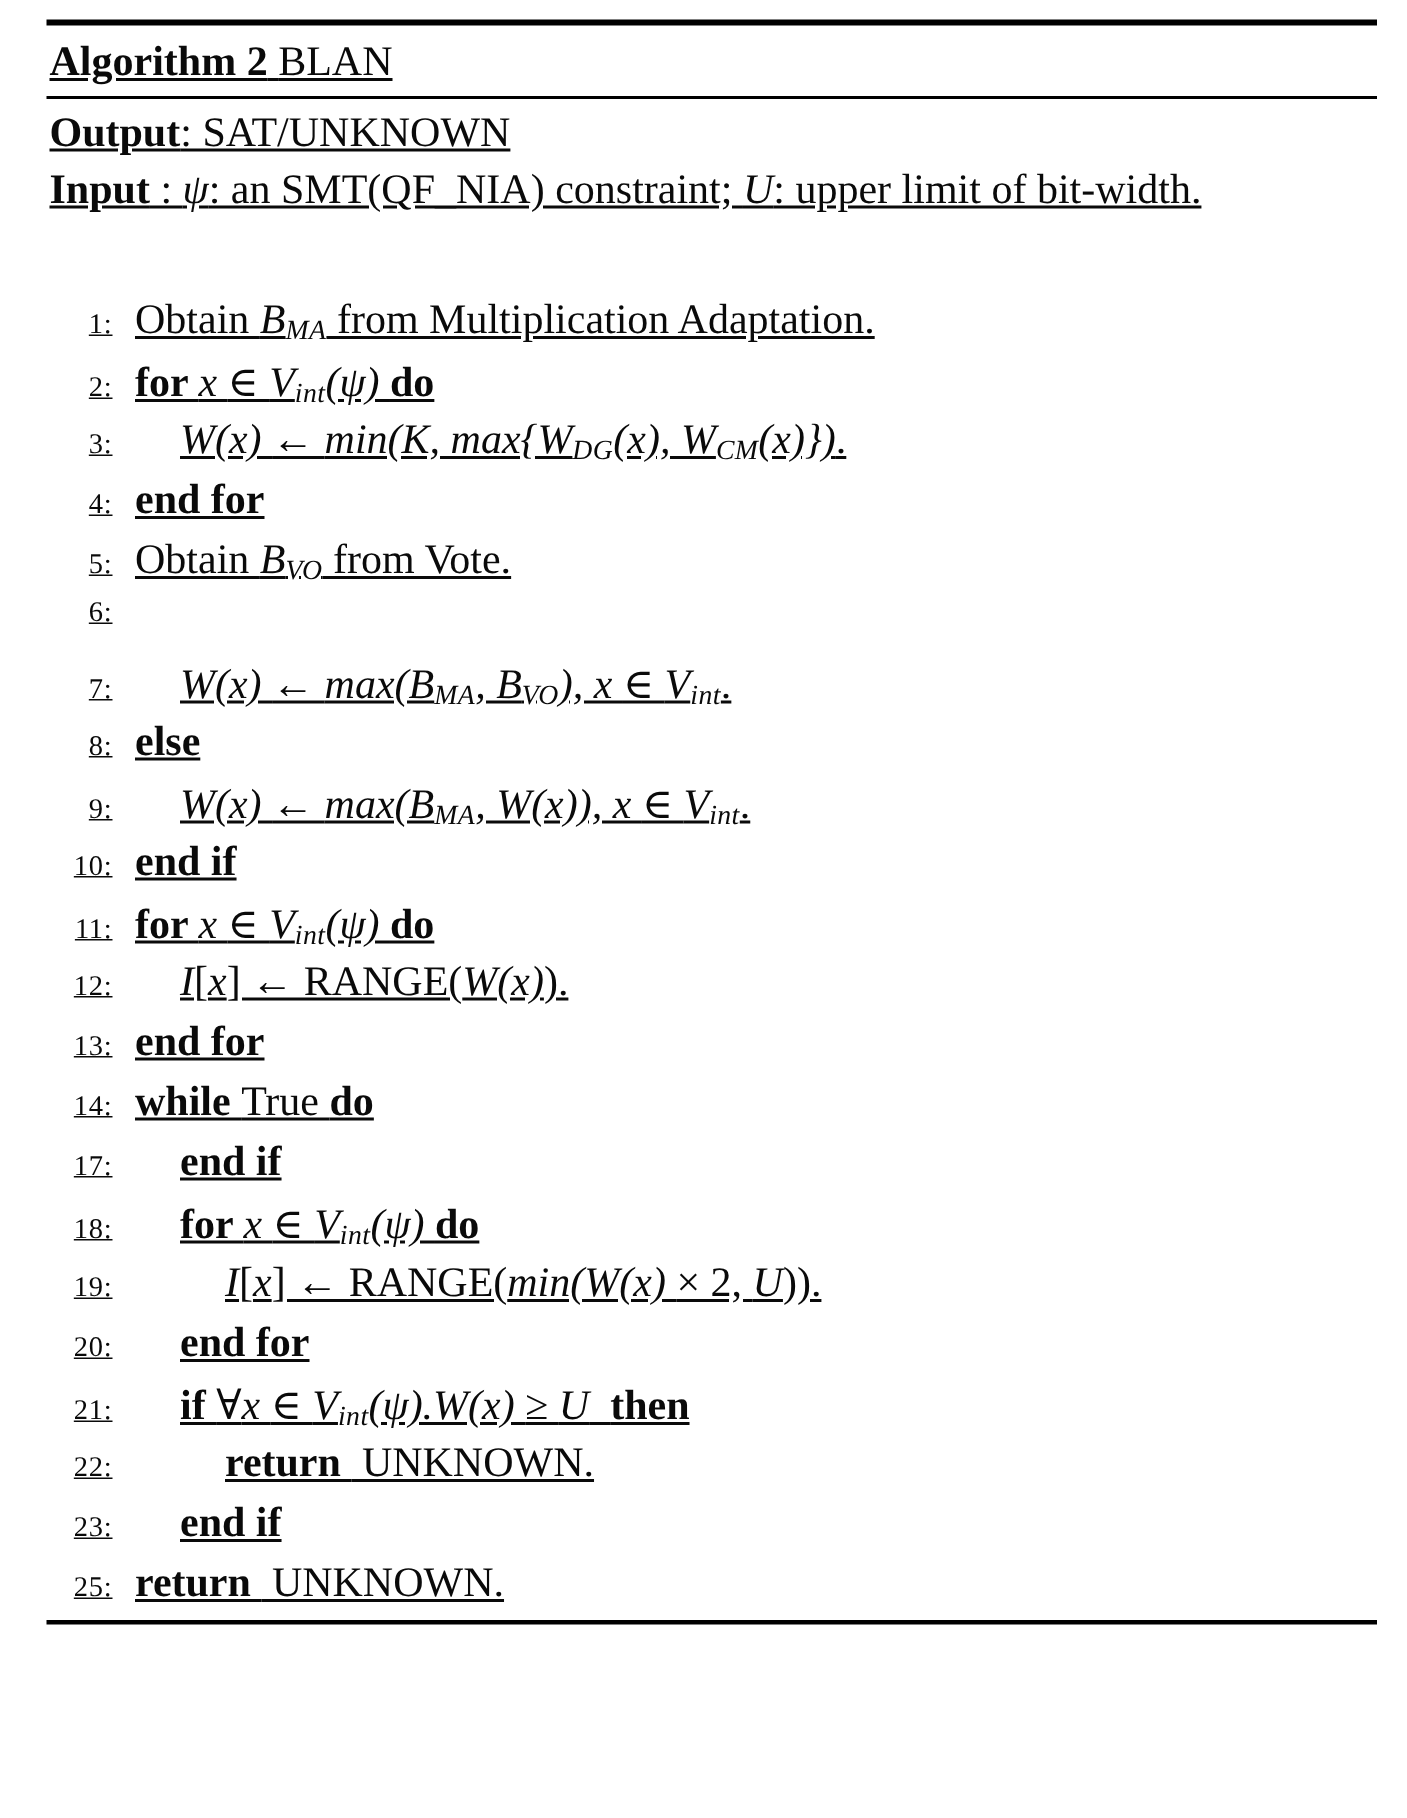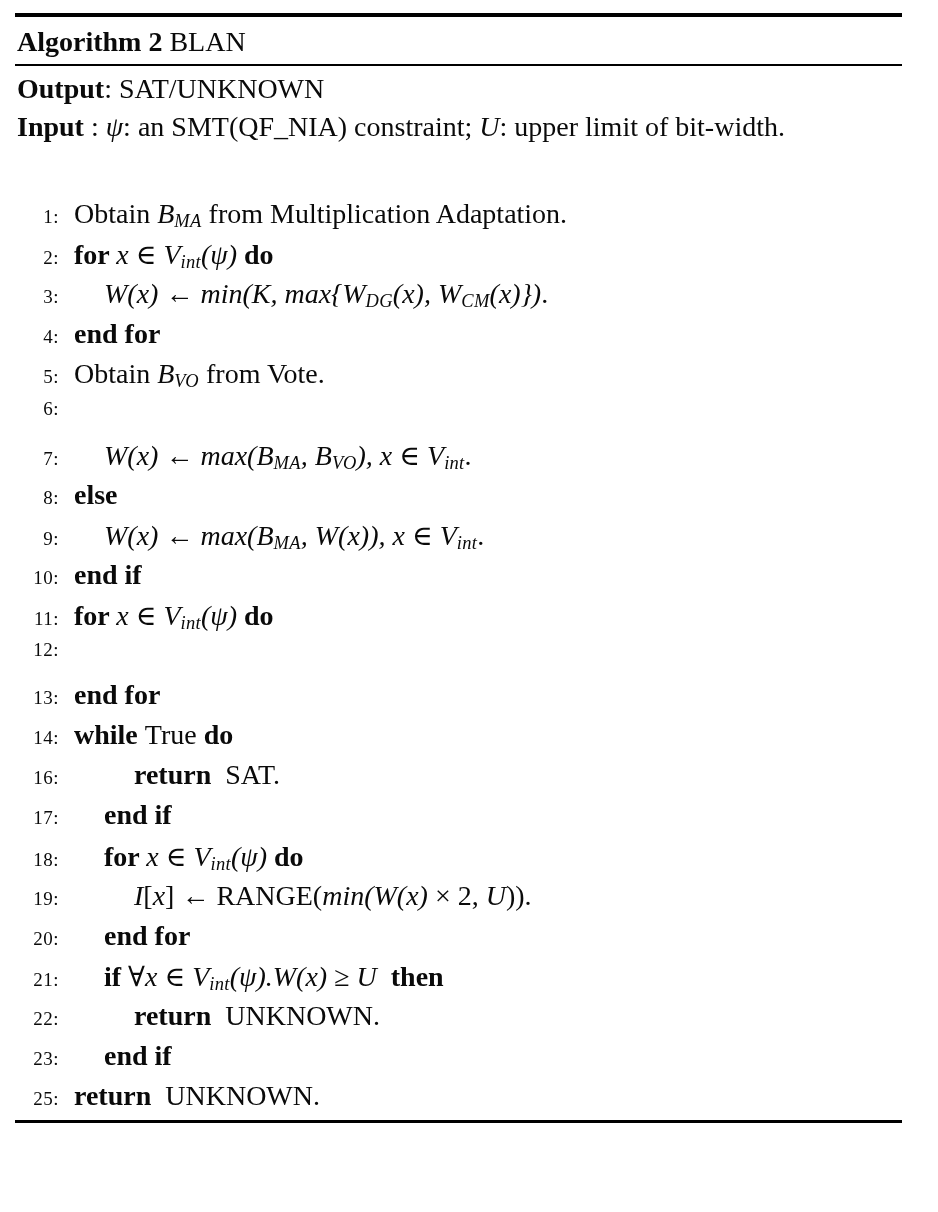--- a/index.html
+++ b/index.html
@@ -2,21 +2,21 @@
 <html><head>
 <meta charset="utf-8">
 <style>
   html,body{margin:0;padding:0;background:#ffffff;}
   body{
     width:938px;height:1212px;overflow:hidden;
     font-family:"Liberation Serif","DejaVu Serif","DejaVu Sans",serif;
     color:#0a0a0a;
     -webkit-font-smoothing:antialiased;
   }
-  .figure{margin:13px 0 0 15px;width:887px;}
+  .figure{margin:13px 0 0 31px;width:887px;text-decoration:underline;}
   .rule-thick{height:4px;background:#000;width:887px;}
   .rule-thin{height:2px;background:#000;width:887px;}
   .rule-bottom{height:2.5px;background:#000;width:887px;}
   .caption{font-size:28px;line-height:34px;padding:8px 0 5px 2px;white-space:nowrap;}
   .caption .t-bf{font-weight:700;}
   .io{padding:4px 0 0 2px;font-size:28px;}
   .io-line{line-height:38px;white-space:nowrap;}
   .lines{margin-top:52px;}
   .line{display:flex;align-items:baseline;height:40.1px;white-space:pre;}
   .num{flex:none;width:44px;text-align:right;font-size:19px;letter-spacing:0.5px;}
@@ -48,24 +48,23 @@
       <div class="line"><span class="num">2:</span><span class="content ind0"><span class="t-bf">for </span><span class="t-it">x </span><span class="t-rm">∈ </span><span class="t-cal">V</span><span class="t-sub">int</span><span class="t-it">(ψ) </span><span class="t-bf">do</span></span></div>
       <div class="line"><span class="num">3:</span><span class="content ind1"><span class="t-it">W(x) </span><span class="t-rm">← </span><span class="t-it">min(K, max{W</span><span class="t-sub">DG</span><span class="t-it">(x), W</span><span class="t-sub">CM</span><span class="t-it">(x)})</span><span class="t-rm">.</span></span></div>
       <div class="line"><span class="num">4:</span><span class="content ind0"><span class="t-bf">end for</span></span></div>
       <div class="line"><span class="num">5:</span><span class="content ind0"><span class="t-rm">Obtain </span><span class="t-it">B</span><span class="t-sub">VO</span><span class="t-rm"> from Vote.</span></span></div>
       <div class="line"><span class="num">6:</span></div>
       <div class="line"><span class="num">7:</span><span class="content ind1"><span class="t-it">W(x) </span><span class="t-rm">← </span><span class="t-it">max(B</span><span class="t-sub">MA</span><span class="t-it">, B</span><span class="t-sub">VO</span><span class="t-it">), x </span><span class="t-rm">∈ </span><span class="t-cal">V</span><span class="t-sub">int</span><span class="t-rm">.</span></span></div>
       <div class="line"><span class="num">8:</span><span class="content ind0"><span class="t-bf">else</span></span></div>
       <div class="line"><span class="num">9:</span><span class="content ind1"><span class="t-it">W(x) </span><span class="t-rm">← </span><span class="t-it">max(B</span><span class="t-sub">MA</span><span class="t-it">, W(x)), x </span><span class="t-rm">∈ </span><span class="t-cal">V</span><span class="t-sub">int</span><span class="t-rm">.</span></span></div>
       <div class="line"><span class="num">10:</span><span class="content ind0"><span class="t-bf">end if</span></span></div>
       <div class="line"><span class="num">11:</span><span class="content ind0"><span class="t-bf">for </span><span class="t-it">x </span><span class="t-rm">∈ </span><span class="t-cal">V</span><span class="t-sub">int</span><span class="t-it">(ψ) </span><span class="t-bf">do</span></span></div>
-      <div class="line"><span class="num">12:</span></div>
+      <div class="line"><span class="num">12:</span><span class="content ind1"><span class="t-it">I</span><span class="t-rm">[</span><span class="t-it">x</span><span class="t-rm">] ← RANGE(</span><span class="t-it">W(x)</span><span class="t-rm">).</span></span></div>
       <div class="line"><span class="num">13:</span><span class="content ind0"><span class="t-bf">end for</span></span></div>
       <div class="line"><span class="num">14:</span><span class="content ind0"><span class="t-bf">while </span><span class="t-rm">True </span><span class="t-bf">do</span></span></div>
-      <div class="line"><span class="num">16:</span><span class="content ind2"><span class="t-bf">return </span><span class="t-rm">&nbsp;SAT.</span></span></div>
       <div class="line"><span class="num">17:</span><span class="content ind1"><span class="t-bf">end if</span></span></div>
       <div class="line"><span class="num">18:</span><span class="content ind1"><span class="t-bf">for </span><span class="t-it">x </span><span class="t-rm">∈ </span><span class="t-cal">V</span><span class="t-sub">int</span><span class="t-it">(ψ) </span><span class="t-bf">do</span></span></div>
       <div class="line"><span class="num">19:</span><span class="content ind2"><span class="t-it">I</span><span class="t-rm">[</span><span class="t-it">x</span><span class="t-rm">] ← RANGE(</span><span class="t-it">min(W(x) </span><span class="t-rm">× 2, </span><span class="t-it">U</span><span class="t-rm">)).</span></span></div>
       <div class="line"><span class="num">20:</span><span class="content ind1"><span class="t-bf">end for</span></span></div>
       <div class="line"><span class="num">21:</span><span class="content ind1"><span class="t-bf">if </span><span class="t-rm">∀</span><span class="t-it">x </span><span class="t-rm">∈ </span><span class="t-cal">V</span><span class="t-sub">int</span><span class="t-it">(ψ).W(x) </span><span class="t-rm">≥ </span><span class="t-it">U</span><span class="t-rm">&nbsp; </span><span class="t-bf">then</span></span></div>
       <div class="line"><span class="num">22:</span><span class="content ind2"><span class="t-bf">return </span><span class="t-rm">&nbsp;UNKNOWN.</span></span></div>
       <div class="line"><span class="num">23:</span><span class="content ind1"><span class="t-bf">end if</span></span></div>
       <div class="line"><span class="num">25:</span><span class="content ind0"><span class="t-bf">return </span><span class="t-rm">&nbsp;UNKNOWN.</span></span></div>
     </div>
   <div class="rule-bottom"></div>

